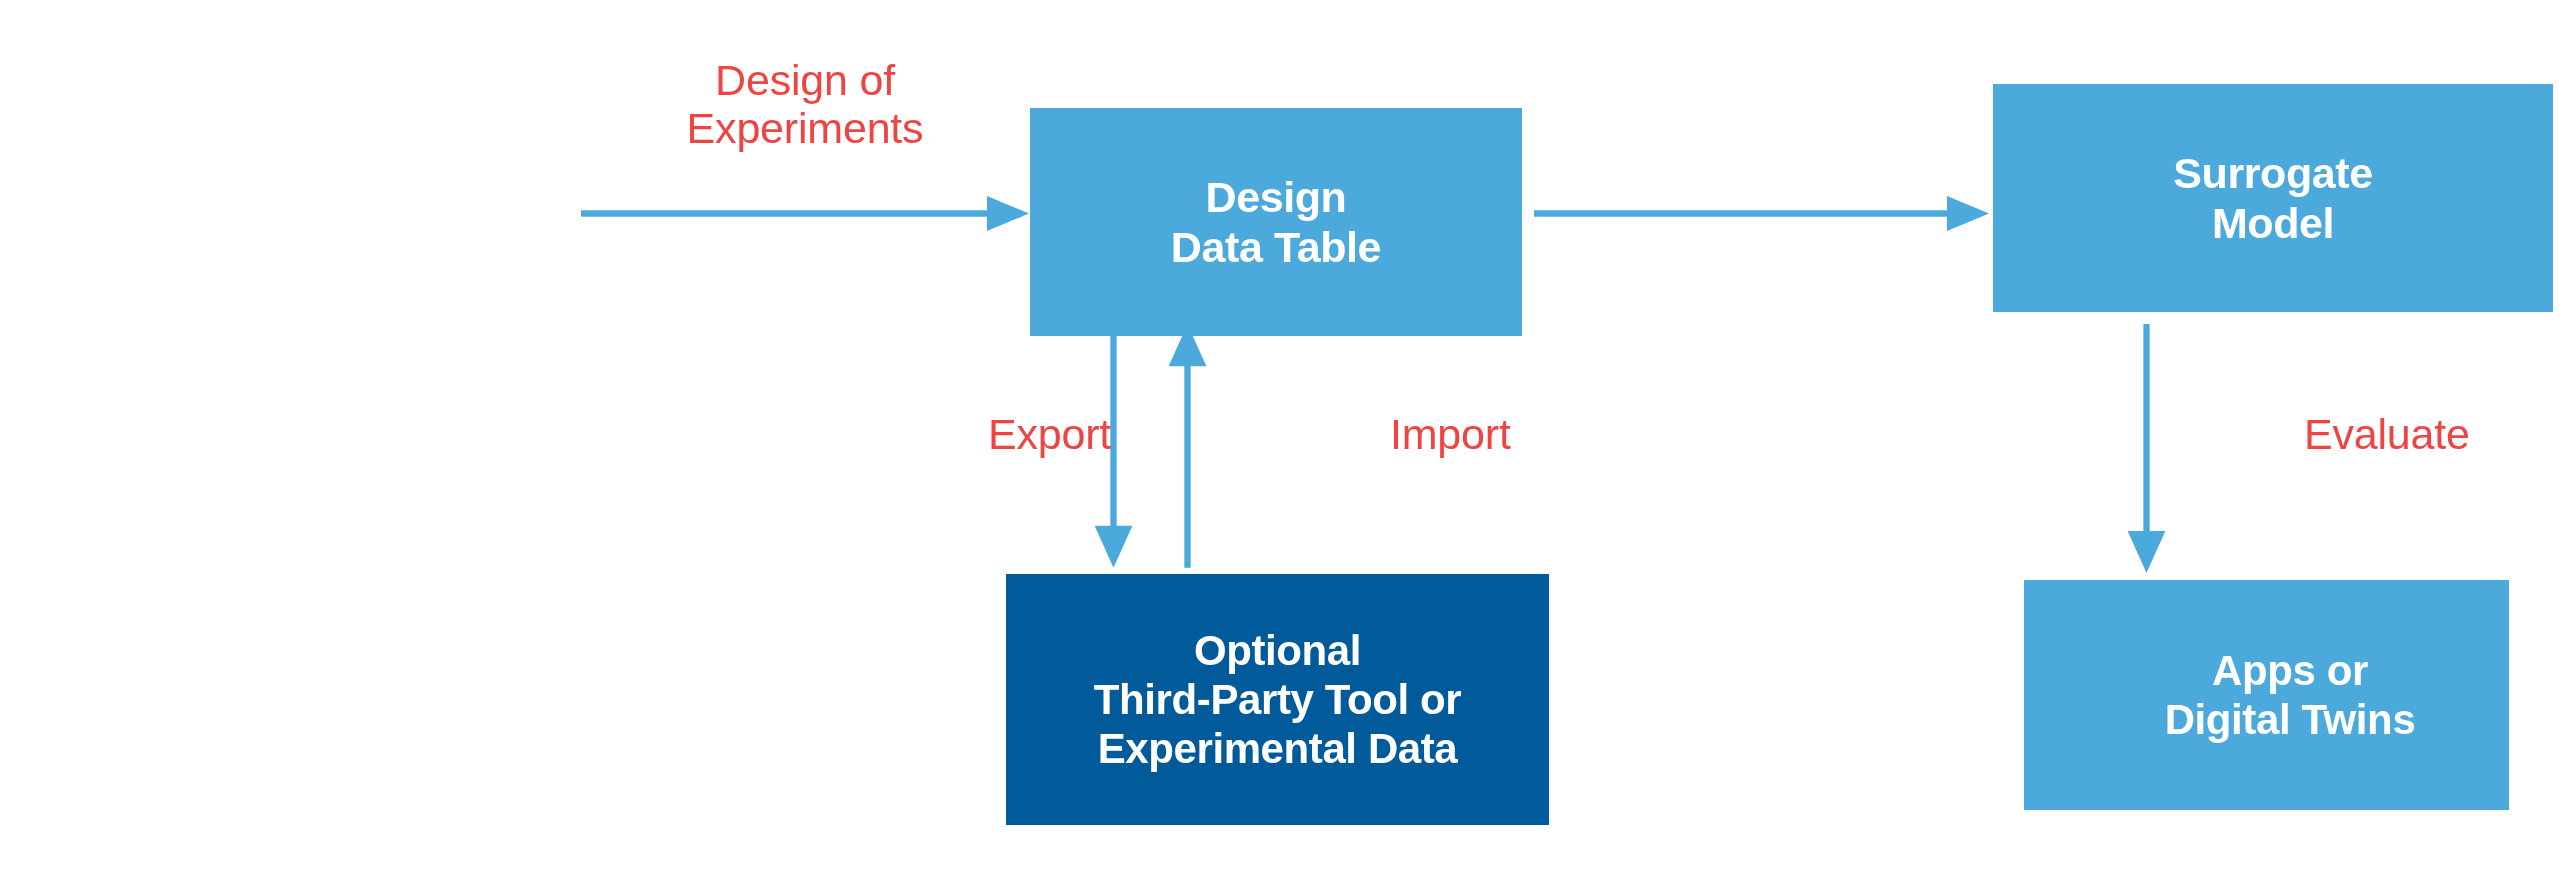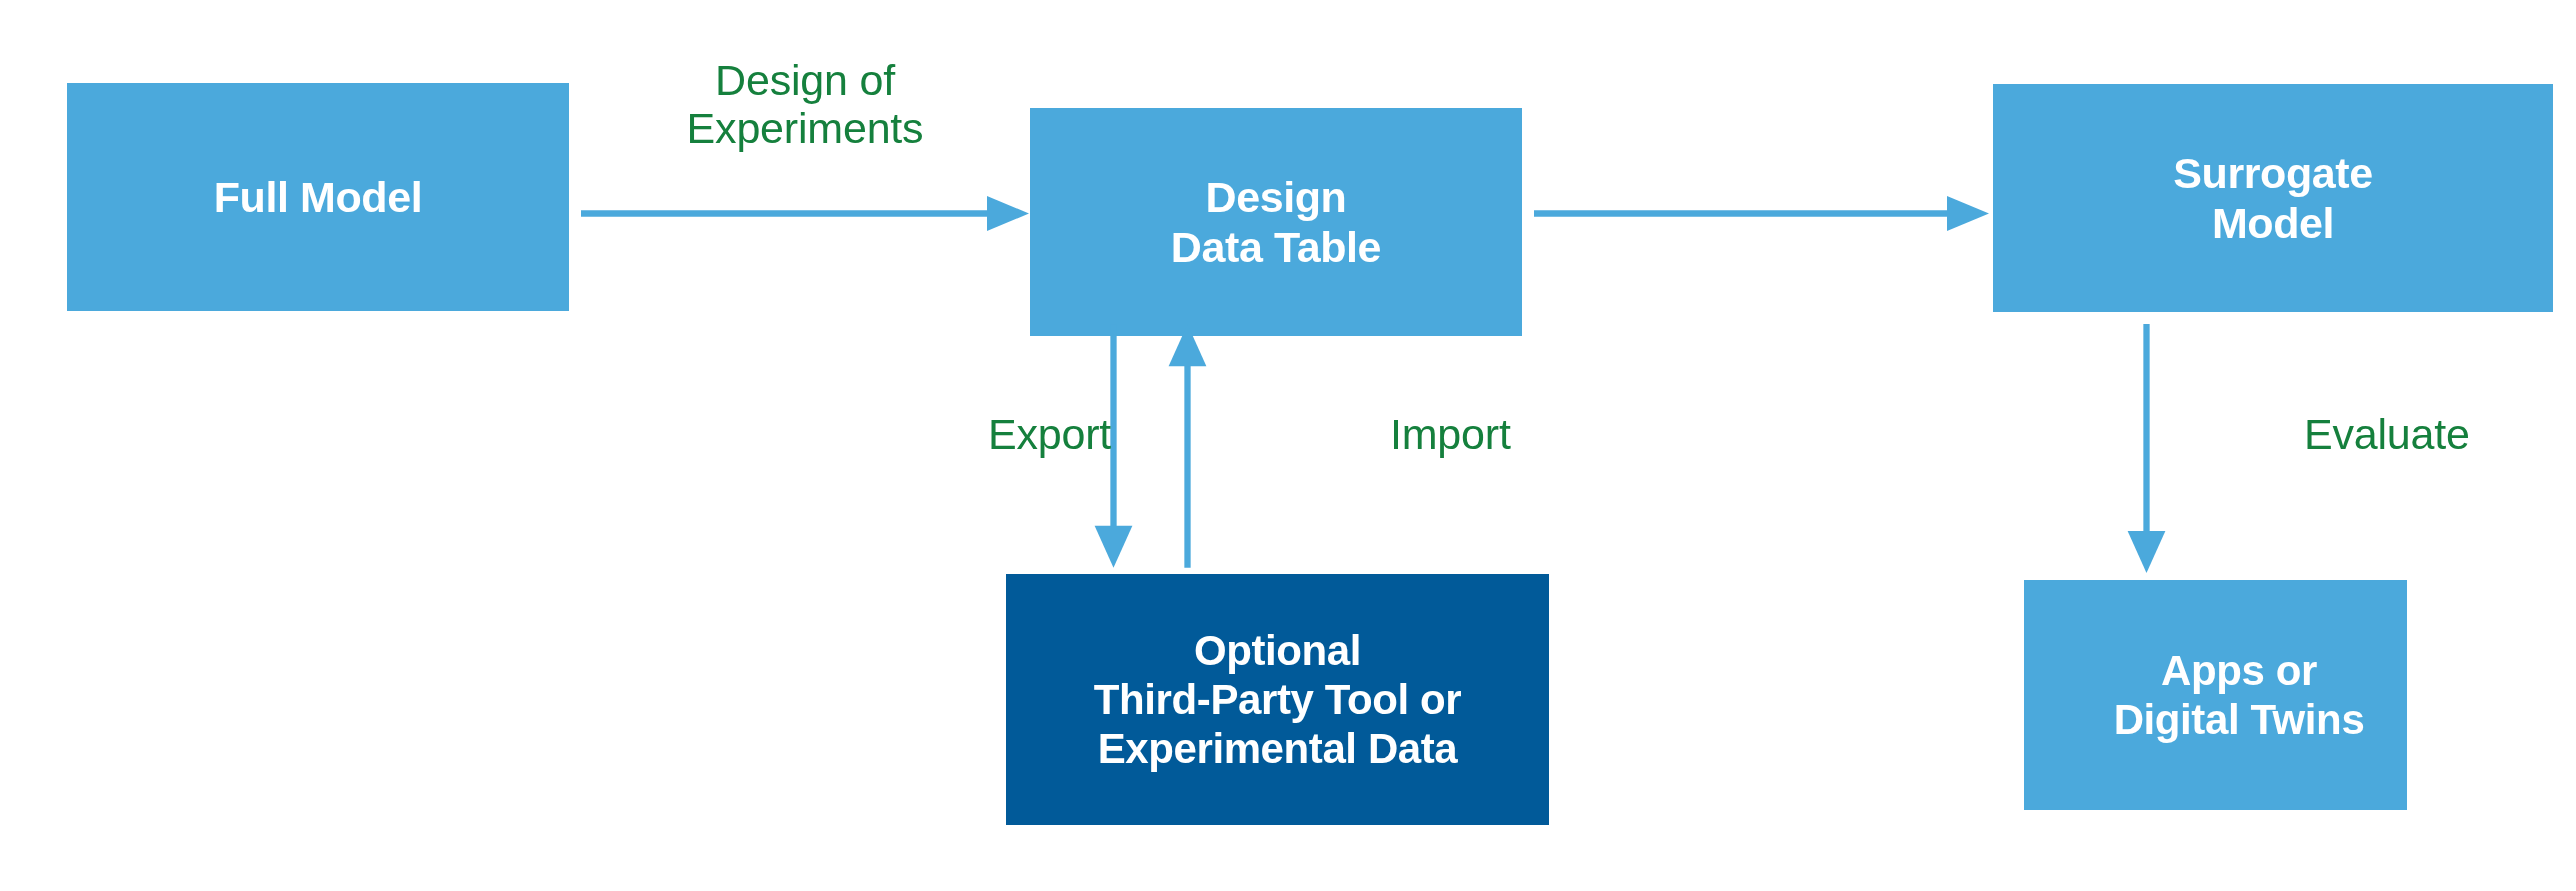--- a/index.html
+++ b/index.html
@@ -34,60 +34,57 @@
   .node-dark  { background: #015A99; }
 
   .node-label {
     display: block;
     width: 100%;
     white-space: pre-line;
   }
 
   .edge-label {
     position: absolute;
-    color: #15803d;
+    color: #ef4444;
     font-weight: normal;
     font-family: "Liberation Sans", sans-serif;
     line-height: 1.12;
     white-space: pre-line;
     text-align: center;
     letter-spacing: -0.2px;
   }
 
   .arrow-svg {
     position: absolute;
     overflow: visible;
   }
 </style>
 </head>
 <body>
 
 <div id="canvas">
 
-  <div class="node node-light" style="left:67px; top:83px; width:502px; height:228px; font-size:43px;">
-    <span class="node-label">Full Model</span>
-  </div>
 
   <div class="node node-light" style="left:1030px; top:84px; width:492px; height:228px; font-size:43px;margin-top:24px;">
     <span class="node-label">Design
 Data Table</span>
   </div>
 
   <div class="node node-light" style="left:1993px; top:84px; width:560px; height:228px; font-size:43px;">
     <span class="node-label">Surrogate
 Model</span>
   </div>
 
   <div class="node node-dark" style="left:1006px; top:574px; width:543px; height:251px; font-size:42px;">
     <span class="node-label">Optional
 Third-Party Tool or
 Experimental Data</span>
   </div>
 
-  <div class="node node-light" style="left:2024px; top:580px; width:383px; height:230px; font-size:42px;padding-left:47px;">
+  <div class="node node-light" style="left:2024px; top:580px; width:485px; height:230px; font-size:42px;padding-left:47px;">
     <span class="node-label">Apps or
 Digital Twins</span>
   </div>
 
   <svg class="arrow-svg" style="left:581px; top:196px; width:448px; height:56px;" viewBox="0 0 640 80">
     <line x1="0" y1="25" x2="585" y2="25" stroke="#4BA9DC" stroke-width="9"></line>
     <polygon points="580,0 640,25 580,50" fill="#4BA9DC"></polygon>
   </svg>
 
   <svg class="arrow-svg" style="left:1534px; top:196px; width:455px; height:56px;" viewBox="0 0 650 80">

